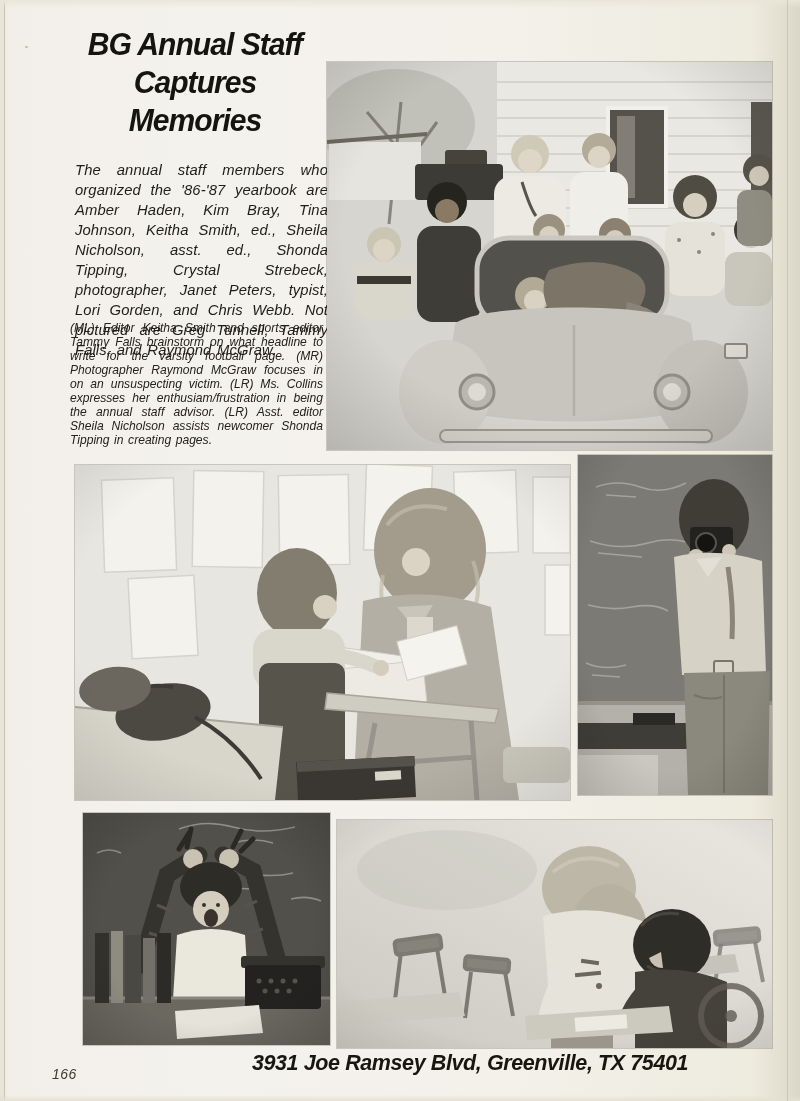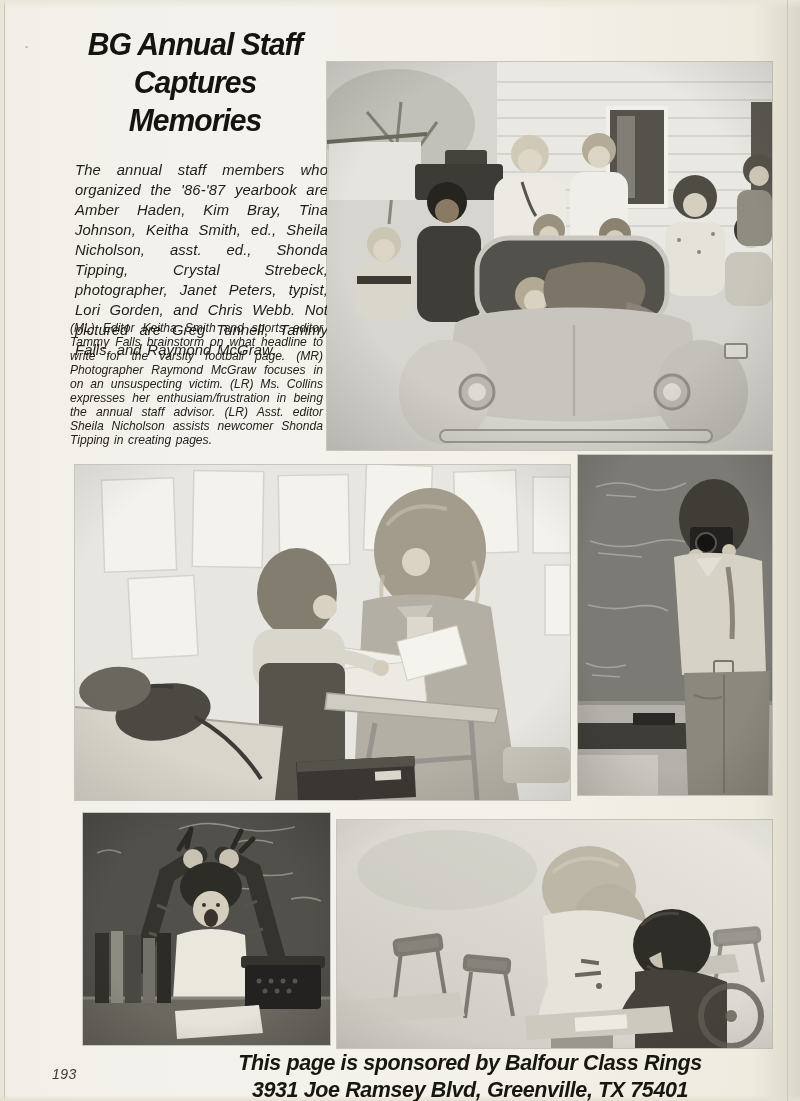--- a/index.html
+++ b/index.html
@@ -354,19 +354,18 @@
 
       <path d="M188,196 L332,186 L336,212 L190,220 Z" fill="#ccc9bf"></path>
       <rect x="238" y="196" width="52" height="14" fill="#eceae1" transform="rotate(-4 264 203)"></rect>
       <circle cx="394" cy="196" r="30" fill="none" stroke="#605d55" stroke-width="6" opacity=".8"></circle>
       <circle cx="394" cy="196" r="6" fill="#605d55" opacity=".8"></circle>
       <rect width="435" height="228" fill="url(#vg5)"></rect>
     </svg>
   </div>
 
   <div class="sponsor">
-    <div class="sponsor-line1">This page is sponsored by Balfour Class Rings</div>
     <div class="sponsor-line2">3931 Joe Ramsey Blvd, Greenville, TX 75401</div>
   </div>
 
-  <div class="folio">193</div>
+  <div class="folio">166</div>
 
 </div>
 
 </body></html>

